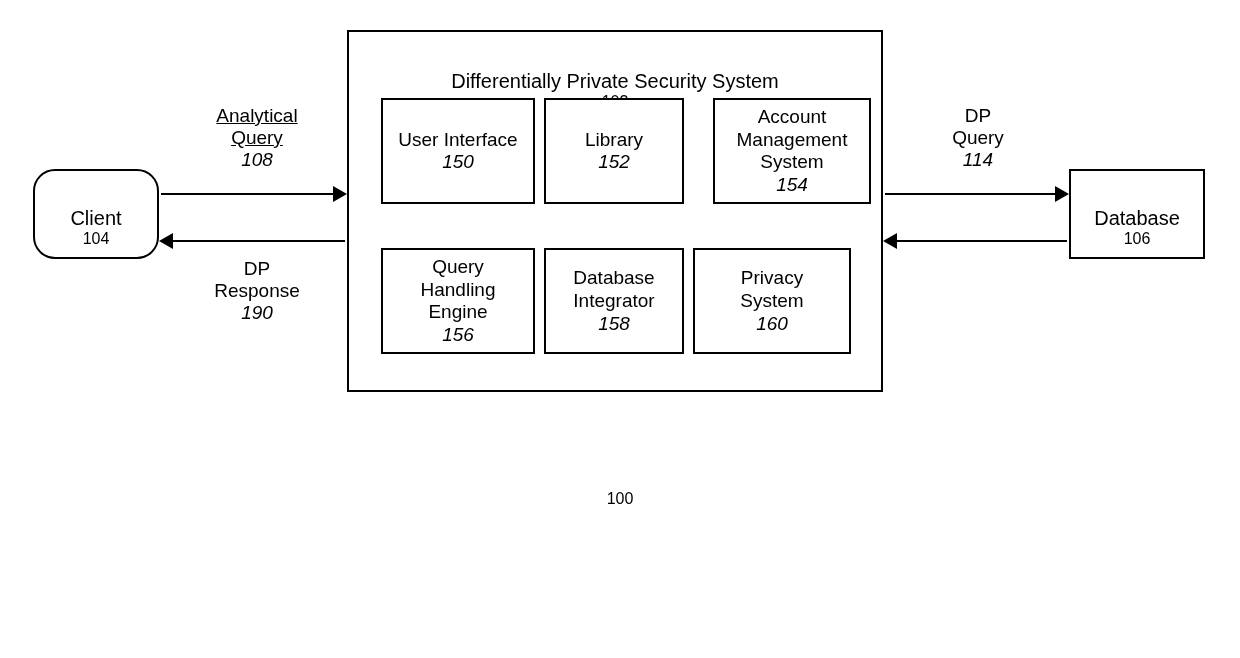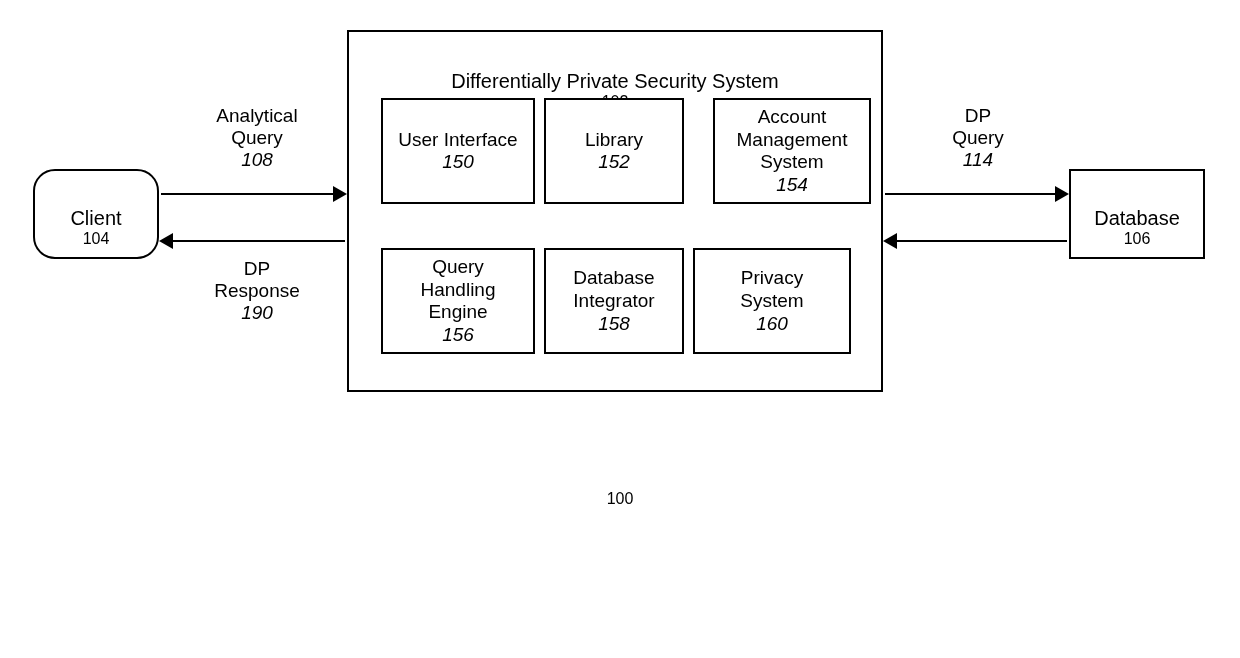--- a/index.html
+++ b/index.html
@@ -124,21 +124,21 @@
   <div class="box" style="left:693px; top:248px; width:158px; height:106px;">
     <div class="module-title" style="white-space:pre-line;">Privacy
 System</div>
     <div class="module-num">160</div>
   </div>
 
   <div class="hline arrow-right" style="left:161px; top:193px; width:184px;"></div>
   <div class="hline arrow-left" style="left:161px; top:240px; width:184px;"></div>
 
   <div class="label" style="left:197px; top:105px; width:120px;">
-    <div class="arrow-label" style="white-space:pre-line;">Analytical
+    <div class="arrow-label" style="white-space:pre-line;text-decoration:underline;">Analytical
 Query</div>
     <div class="arrow-num">108</div>
   </div>
   <div class="label" style="left:197px; top:258px; width:120px;">
     <div class="arrow-label" style="white-space:pre-line;">DP
 Response</div>
     <div class="arrow-num">190</div>
   </div>
 
   <div class="hline arrow-right" style="left:885px; top:193px; width:182px;"></div>

